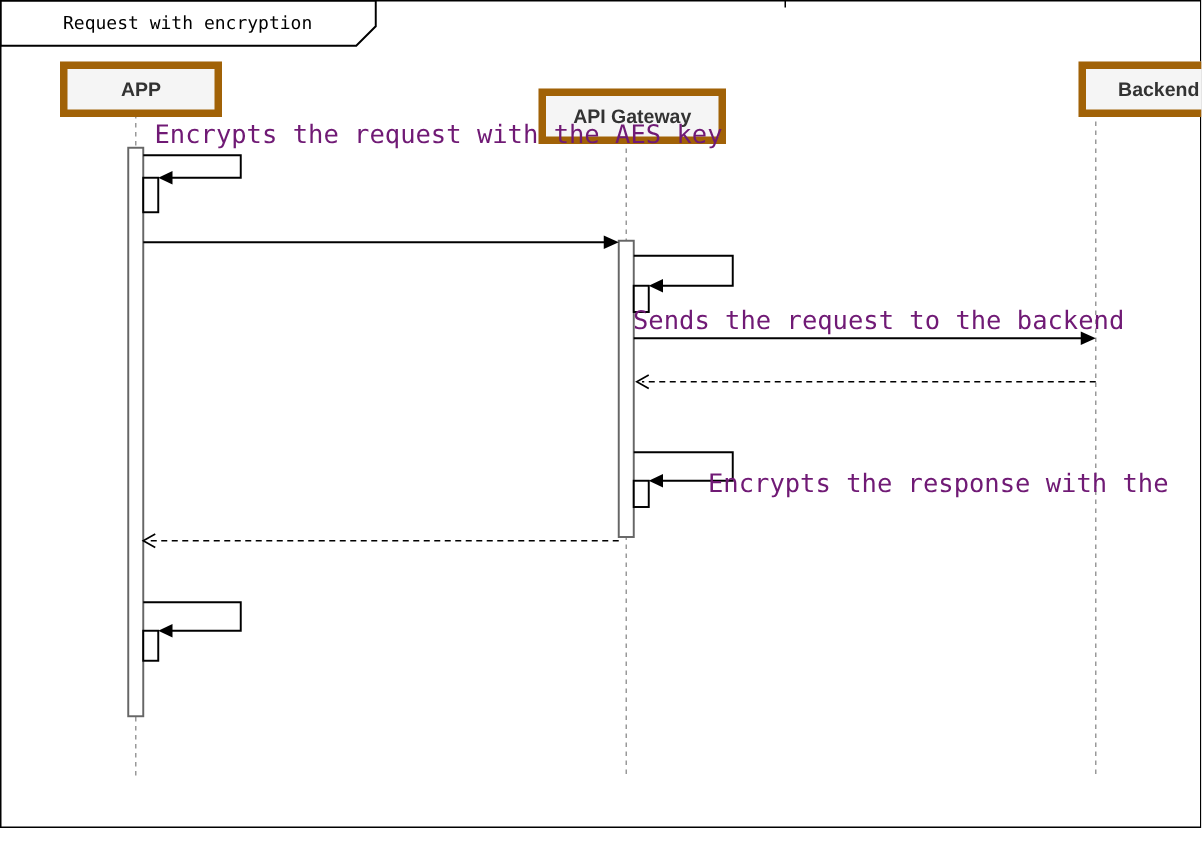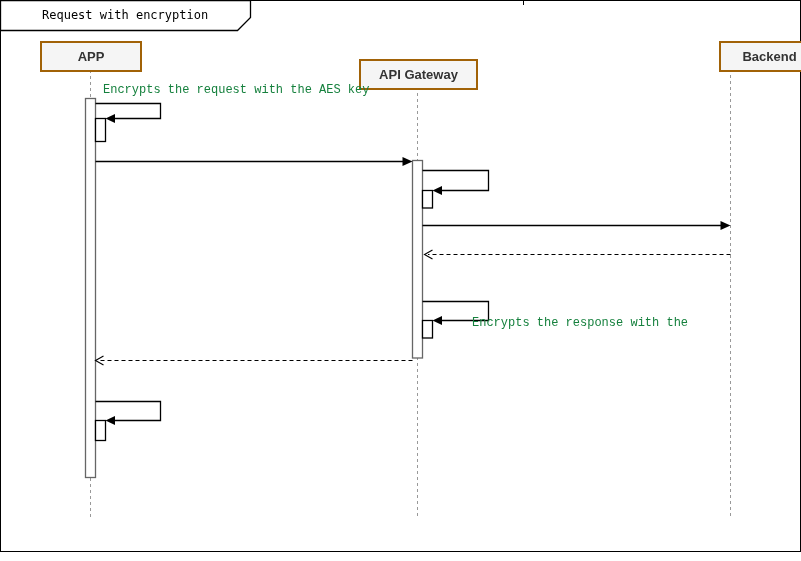--- a/index.html
+++ b/index.html
@@ -22,42 +22,41 @@
     left: 523px; top: 0;
     width: 1px; height: 5px;
     background: #000000;
   }
   .svg-layer {
     position: absolute;
     left: 0; top: 0;
   }
   .label {
     position: absolute;
-    font-size: 12px;
+    font-size: 17px;
     line-height: 16px;
-    color: #15803d;
+    color: #701a75;
     white-space: pre;
-    font-family: Liberation Mono, monospace;
   }
   .label.centered { text-align: center; }
   .label .line { display: block; }
   .title-label {
     position: absolute;
     left: 42px; top: 8px;
     font-size: 12px;
     line-height: 15px;
     color: #000000;
     white-space: pre;
   }
   .participant {
     position: absolute;
     top: 41px;
     height: 27px;
     background: #f5f5f5;
-    border: 2px solid #a16207;
+    border: 5px solid #a16207;
     display: flex;
     align-items: center;
     justify-content: center;
     font-family: "Liberation Sans", sans-serif;
     font-weight: bold;
     font-size: 13px;
     color: #333333;
   }
   .participant.app     { left: 40px;  width: 98px;  }
   .participant.gateway { left: 359px; width: 115px; margin-top: 18px; }
@@ -137,19 +136,20 @@
     <span>API Gateway</span>
   </div>
   <div class="participant backend">
     <span>Backend</span>
   </div>
 
   <div class="label msg-encrypt-req">Encrypts the request with the AES key</div>
 
 
 
+  <div class="label centered msg-send-backend">Sends the request to the backend</div>
 
   <div class="label msg-encrypt-resp">
     <span class="line">Encrypts the response with the</span>
   </div>
 
 
 </div>
 
 </body></html>

